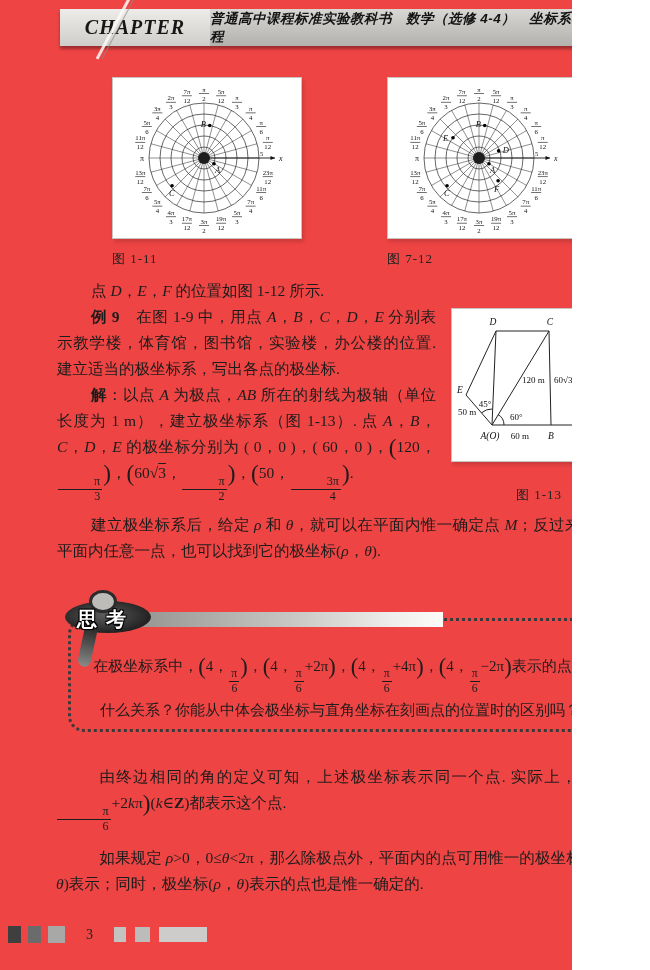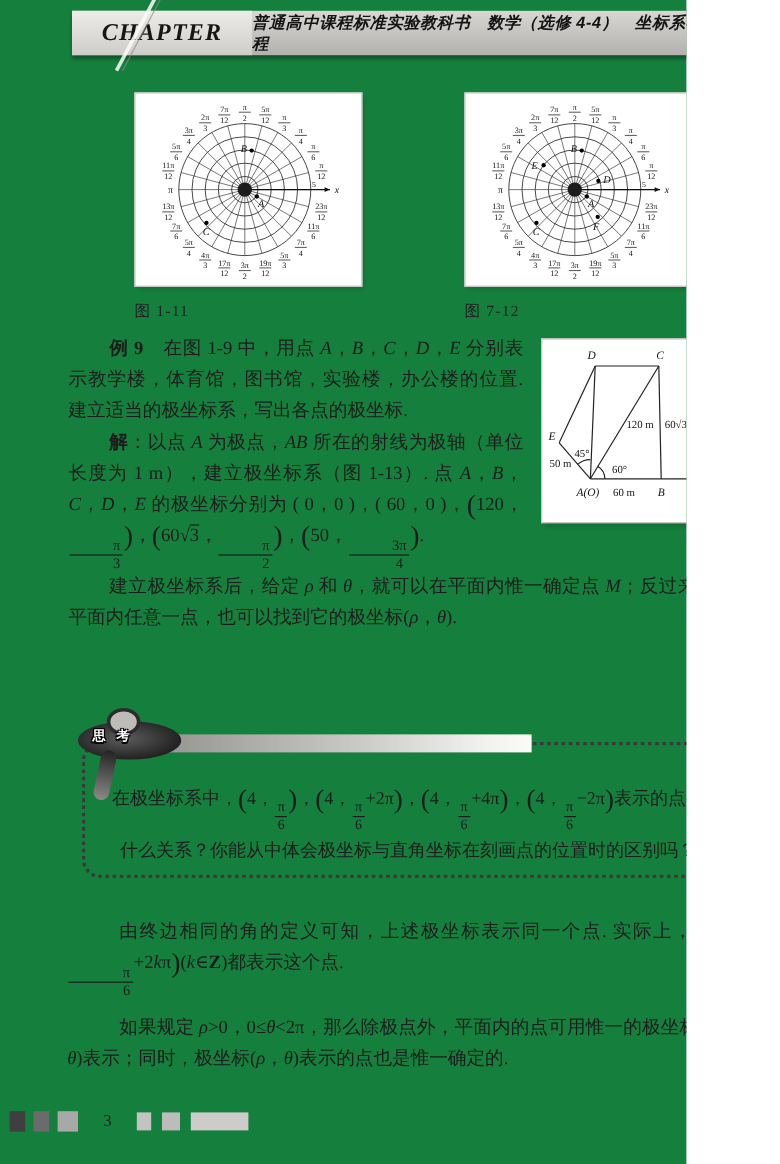--- a/index.html
+++ b/index.html
@@ -1,16 +1,16 @@
 <!DOCTYPE html>
 <html><head>
 <meta charset="utf-8">
 <style>
   html,body{margin:0;padding:0;}
-  .page{position:relative;width:572px;height:970px;background:#15803d;overflow:hidden;
+  .page{position:relative;width:572px;height:970px;background:#ef4444;overflow:hidden;
         font-family:"Liberation Serif","DejaVu Serif",serif;color:#1c1c1c;}
   
   .header-bar{position:absolute;left:60px;top:9px;width:568px;height:37px;display:flex;
         background:linear-gradient(#d8d7d4,#b2b1ae);box-shadow:0 3px 3px rgba(0,0,0,.35);}
   .chapter-seg{width:150px;display:flex;align-items:center;justify-content:center;
         background:linear-gradient(#edece8,#cfcdc9);position:relative;}
   .chapter-txt{font-style:italic;font-weight:bold;font-size:20px;letter-spacing:1px;color:#161616;}
   .hdr-slash{position:absolute;left:52px;top:-16px;width:3px;height:70px;background:#fcfbf8;
         transform:rotate(28deg);opacity:.85;}
   .hdr-slash2{position:absolute;left:58px;top:-16px;width:1px;height:70px;background:#8a8a88;
@@ -47,21 +47,21 @@
         border:3px dotted #3a3a3a;border-radius:16px;}
   .think-banner{position:absolute;left:-16px;top:-22px;width:420px;height:48px;}
   .strip{position:absolute;left:58px;top:13px;width:330px;height:15px;
         background:linear-gradient(to right,#8e8d8a,#c9c8c5 55%,#efeeec 85%,#fcfbf8);}
   .blob{position:absolute;left:10px;top:2px;width:86px;height:32px;border-radius:50%;
         background:radial-gradient(ellipse at 45% 45%,#5c5c5c,#1e1e1e 75%);}
   .blob-knob{position:absolute;left:34px;top:-9px;width:22px;height:17px;border:3px solid #2c2c2c;
         border-radius:50%;background:#bdbcb9;}
   .blob-tail{position:absolute;left:26px;top:26px;width:13px;height:42px;border-radius:7px;
         background:linear-gradient(#232323,#8a8a88);transform:rotate(12deg);}
-  .think-label{position:absolute;left:22px;top:7px;font-weight:bold;font-size:11px;letter-spacing:9px;
+  .think-label{position:absolute;left:22px;top:7px;font-weight:bold;font-size:20px;letter-spacing:9px;
         color:#fff;text-shadow:0 0 2px #000,1px 1px 0 #000,-1px -1px 0 #000,1px -1px 0 #000,-1px 1px 0 #000;}
   .think-content{position:absolute;left:20px;right:20px;top:30px;text-align:center;
         font-size:15px;line-height:30px;}
   
   .footer{position:absolute;left:8px;top:926px;display:flex;align-items:center;gap:7px;}
   .fblock{display:inline-block;}
   .pagenum{font-size:14px;margin:0 14px;color:#222;}
 </style>
 </head>
 <body>
@@ -304,20 +304,21 @@
         <circle cx="109.63957577442548" cy="69.85177900449352" r="1.8" fill="#000"></circle>
         <text x="113.63957577442548" y="71.85177900449352" font-size="8.5" fill="#111" font-family="Liberation Serif, serif" font-style="italic">D</text>
         <circle cx="109.09079200769023" cy="99.75151996063364" r="1.8" fill="#000"></circle>
         <text x="105.09079200769023" y="110.75151996063364" font-size="8.5" fill="#111" font-family="Liberation Serif, serif" font-style="italic">F</text>
       </svg>
     </div>
   <div class="fig-cap" style="left:112px;top:250px;">图 1-11</div>
   <div class="fig-cap" style="left:387px;top:250px;">图 7-12</div>
 
   <div class="col" style="left:57px;top:278px;width:571px;">
+    <p>点 <span class="it">D</span>，<span class="it">E</span>，<span class="it">F</span> 的位置如图 1-12 所示.</p>
 
     <div class="fig13-wrap">
       <svg class="fig13-box" viewBox="0 0 175 152">
         <g stroke="#222" stroke-width="1" fill="none">
           <line x1="40" y1="116" x2="44" y2="22"></line>
           <line x1="44" y1="22" x2="97" y2="22"></line>
           <line x1="97" y1="22" x2="99" y2="116"></line>
           <line x1="40" y1="116" x2="130" y2="116"></line>
           <line x1="40" y1="116" x2="97" y2="22"></line>
           <line x1="40" y1="116" x2="14" y2="86"></line>
@@ -332,20 +333,21 @@
         <text class="fl" x="38" y="130" text-anchor="middle">A(O)</text>
         <text class="fl" x="99" y="130" text-anchor="middle">B</text>
         <text class="fl" x="130" y="122">x</text>
         <text class="fm" x="70" y="74">120 m</text>
         <text class="fm" x="102" y="74">60√3 m</text>
         <text class="fm" x="33" y="98" text-anchor="middle">45°</text>
         <text class="fm" x="58" y="111">60°</text>
         <text class="fm" x="6" y="106">50 m</text>
         <text class="fm" x="68" y="130" text-anchor="middle">60 m</text>
       </svg>
+      <div class="fig13-cap">图 1-13</div>
     </div>
 
     <p><span class="bd">例 9</span>　在图 1-9 中，用点 <span class="it">A</span>，<span class="it">B</span>，<span class="it">C</span>，<span class="it">D</span>，<span class="it">E</span> 分别表示教学楼，体育馆，图书馆，实验楼，办公楼的位置. 建立适当的极坐标系，写出各点的极坐标.</p>
     <p><span class="bd">解</span>：以点 <span class="it">A</span> 为极点，<span class="it">AB</span> 所在的射线为极轴（单位长度为 1 m），建立极坐标系（图 1-13）. 点 <span class="it">A</span>，<span class="it">B</span>，<span class="it">C</span>，<span class="it">D</span>，<span class="it">E</span> 的极坐标分别为 ( 0，0 )，( 60，0 )，<span class="bp">(</span>120，<span class="frac">
           <span class="num">π</span>
           <span class="den">3</span>
         </span><span class="bp">)</span>，<span class="bp">(</span>60<span class="sq"><span>√</span><span class="ov">3</span></span>，<span class="frac">
           <span class="num">π</span>
           <span class="den">2</span>
         </span><span class="bp">)</span>，<span class="bp">(</span>50，<span class="frac">

